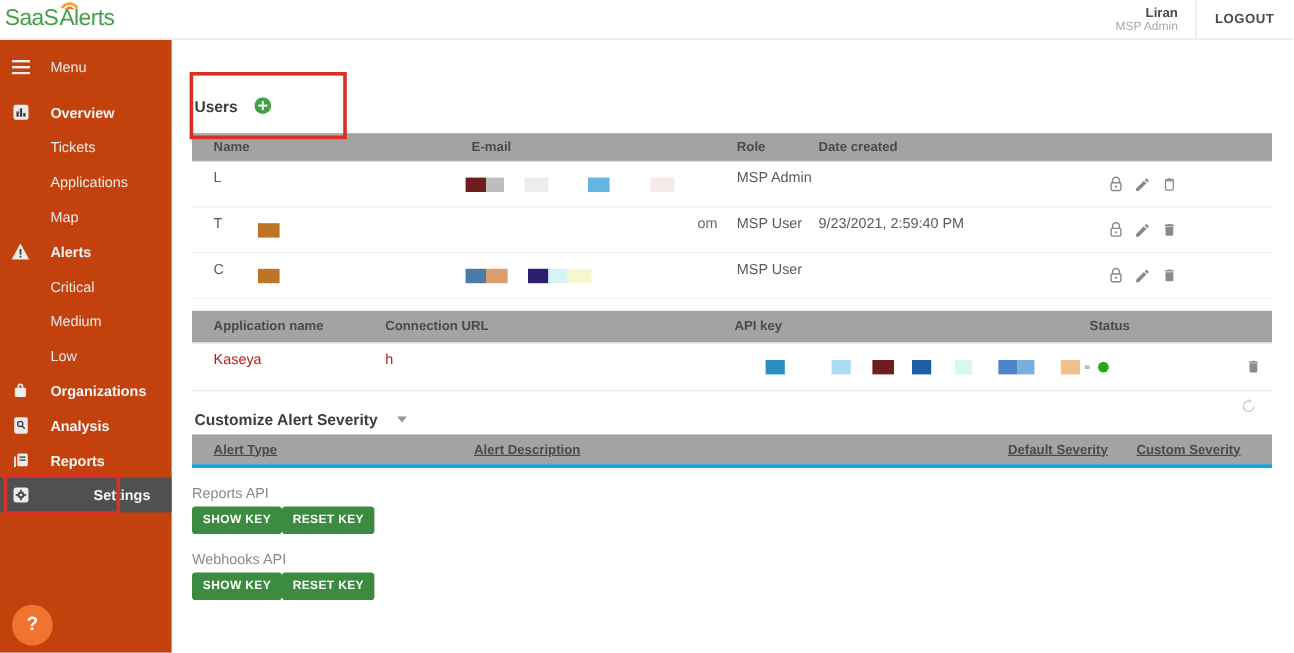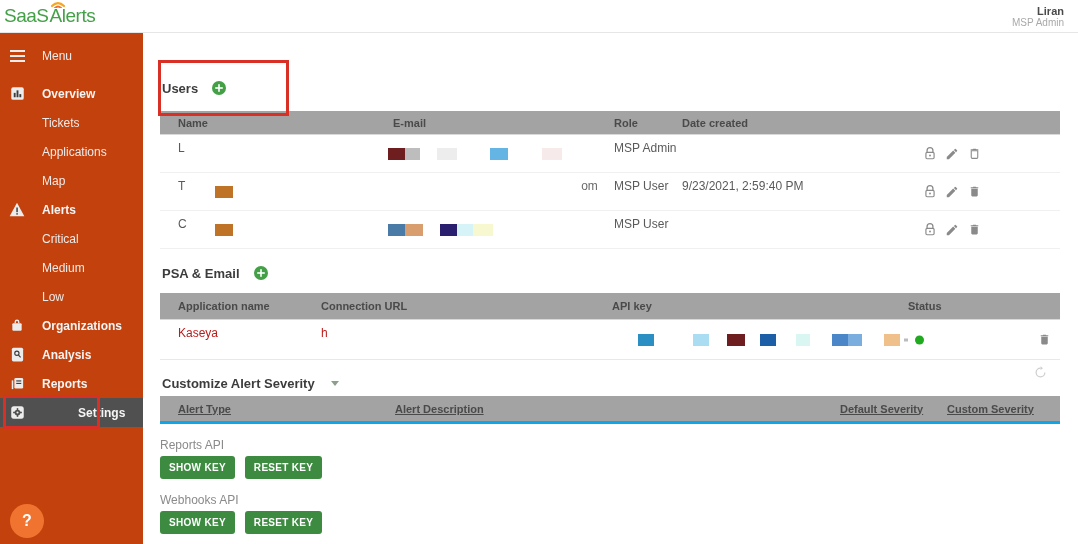--- a/index.html
+++ b/index.html
@@ -59,21 +59,21 @@
   .row-actions { position:absolute; left:762px; top:0; height:100%; display:flex; align-items:center; gap:6px; }
   .icon-btn { background:none; border:none; padding:0; width:16px; height:16px; cursor:pointer; display:flex; align-items:center; justify-content:center; }
   .psa-trash { position:absolute; right:8px; top:50%; transform:translateY(-50%); }
   .status-dot { position:absolute; left:755px; top:50%; transform:translateY(-50%);
     width:9px; height:9px; border-radius:50%; background:#1faa1f; }
 
   .sev-wrap { position:relative; margin-top:13px; }
   .refresh-ic { position:absolute; right:12px; top:-8px; }
 
   .api-label { font-size:12px; color:#8a8a8a; margin-top:12px; height:18px; line-height:18px; }
-  .api-buttons { display:flex; gap:10px; margin-top:2px; }
+  .api-buttons { display:flex; margin-top:2px; }
   .key-btn { background:#3d8b40; color:#fff; border:none; border-radius:3px; font-family:"Liberation Sans",sans-serif;
     font-size:10px; font-weight:bold; padding:6px 9px; letter-spacing:0.3px; cursor:pointer; }
 
   
   .anno { position:absolute; border:3px solid #d93025; pointer-events:none; z-index:20; }
   .anno-users { left:158px; top:60px; width:131px; height:56px; }
   .anno-settings { left:3px; top:395px; width:97px; height:34px; }
 </style>
 </head>
 <body>
@@ -87,20 +87,21 @@
         <path d="M8 12 Q11 9 14 12" fill="none" stroke="#f0742f" stroke-width="2" stroke-linecap="round"></path>
       </svg>
       <span>A</span>
     </span><span>lerts</span>
   </div>
   <div class="header-right">
     <div class="user-block">
       <div class="user-name">Liran</div>
       <div class="user-role">MSP Admin</div>
     </div>
+    <button class="logout-btn">LOGOUT</button>
   </div>
 </div>
 
 <nav class="sidebar">
   <div class="side-item gap-after">
     <span class="s-icon">
       <svg width="15" height="12" viewBox="0 0 15 12">
           <rect width="15" height="2" fill="#ececec"></rect>
           <rect y="5" width="15" height="2" fill="#ececec"></rect>
           <rect y="10" width="15" height="2" fill="#ececec"></rect>
@@ -309,30 +310,20 @@
         </button>
     </span>
   <span class="redact" style="left: 55px; width: 18px; background: rgb(191, 115, 38);"></span>
       <span class="redact" style="left: 228px; width: 17px; background: rgb(74, 123, 166);"></span>
       <span class="redact" style="left: 245px; width: 18px; background: rgb(217, 158, 110);"></span>
       <span class="redact" style="left: 280px; width: 17px; background: rgb(42, 31, 110);"></span>
       <span class="redact" style="left: 297px; width: 16px; background: rgb(214, 244, 247);"></span>
       <span class="redact" style="left: 313px; width: 20px; background: rgb(248, 248, 208);"></span>
     </div>
 
-  <div class="section-title" style="margin-top:14px;">
-    <span class="t-text">PSA &amp; Email</span>
-    <button class="add-btn">
-      <svg width="14" height="14" viewBox="0 0 14 14">
-          <circle cx="7" cy="7" r="7" fill="#43a047"></circle>
-          <rect x="6.2" y="3.2" width="1.6" height="7.6" fill="#fff"></rect>
-          <rect x="3.2" y="6.2" width="7.6" height="1.6" fill="#fff"></rect>
-        </svg>
-    </button>
-  </div>
 
   <div class="psa-grid thead psa-head">
     <span>Application name</span>
     <span>Connection URL</span>
     <span>API key</span>
     <span>Status</span>
   </div>
 
   <div class="psa-grid psa-row">
     <span>Kaseya</span>

